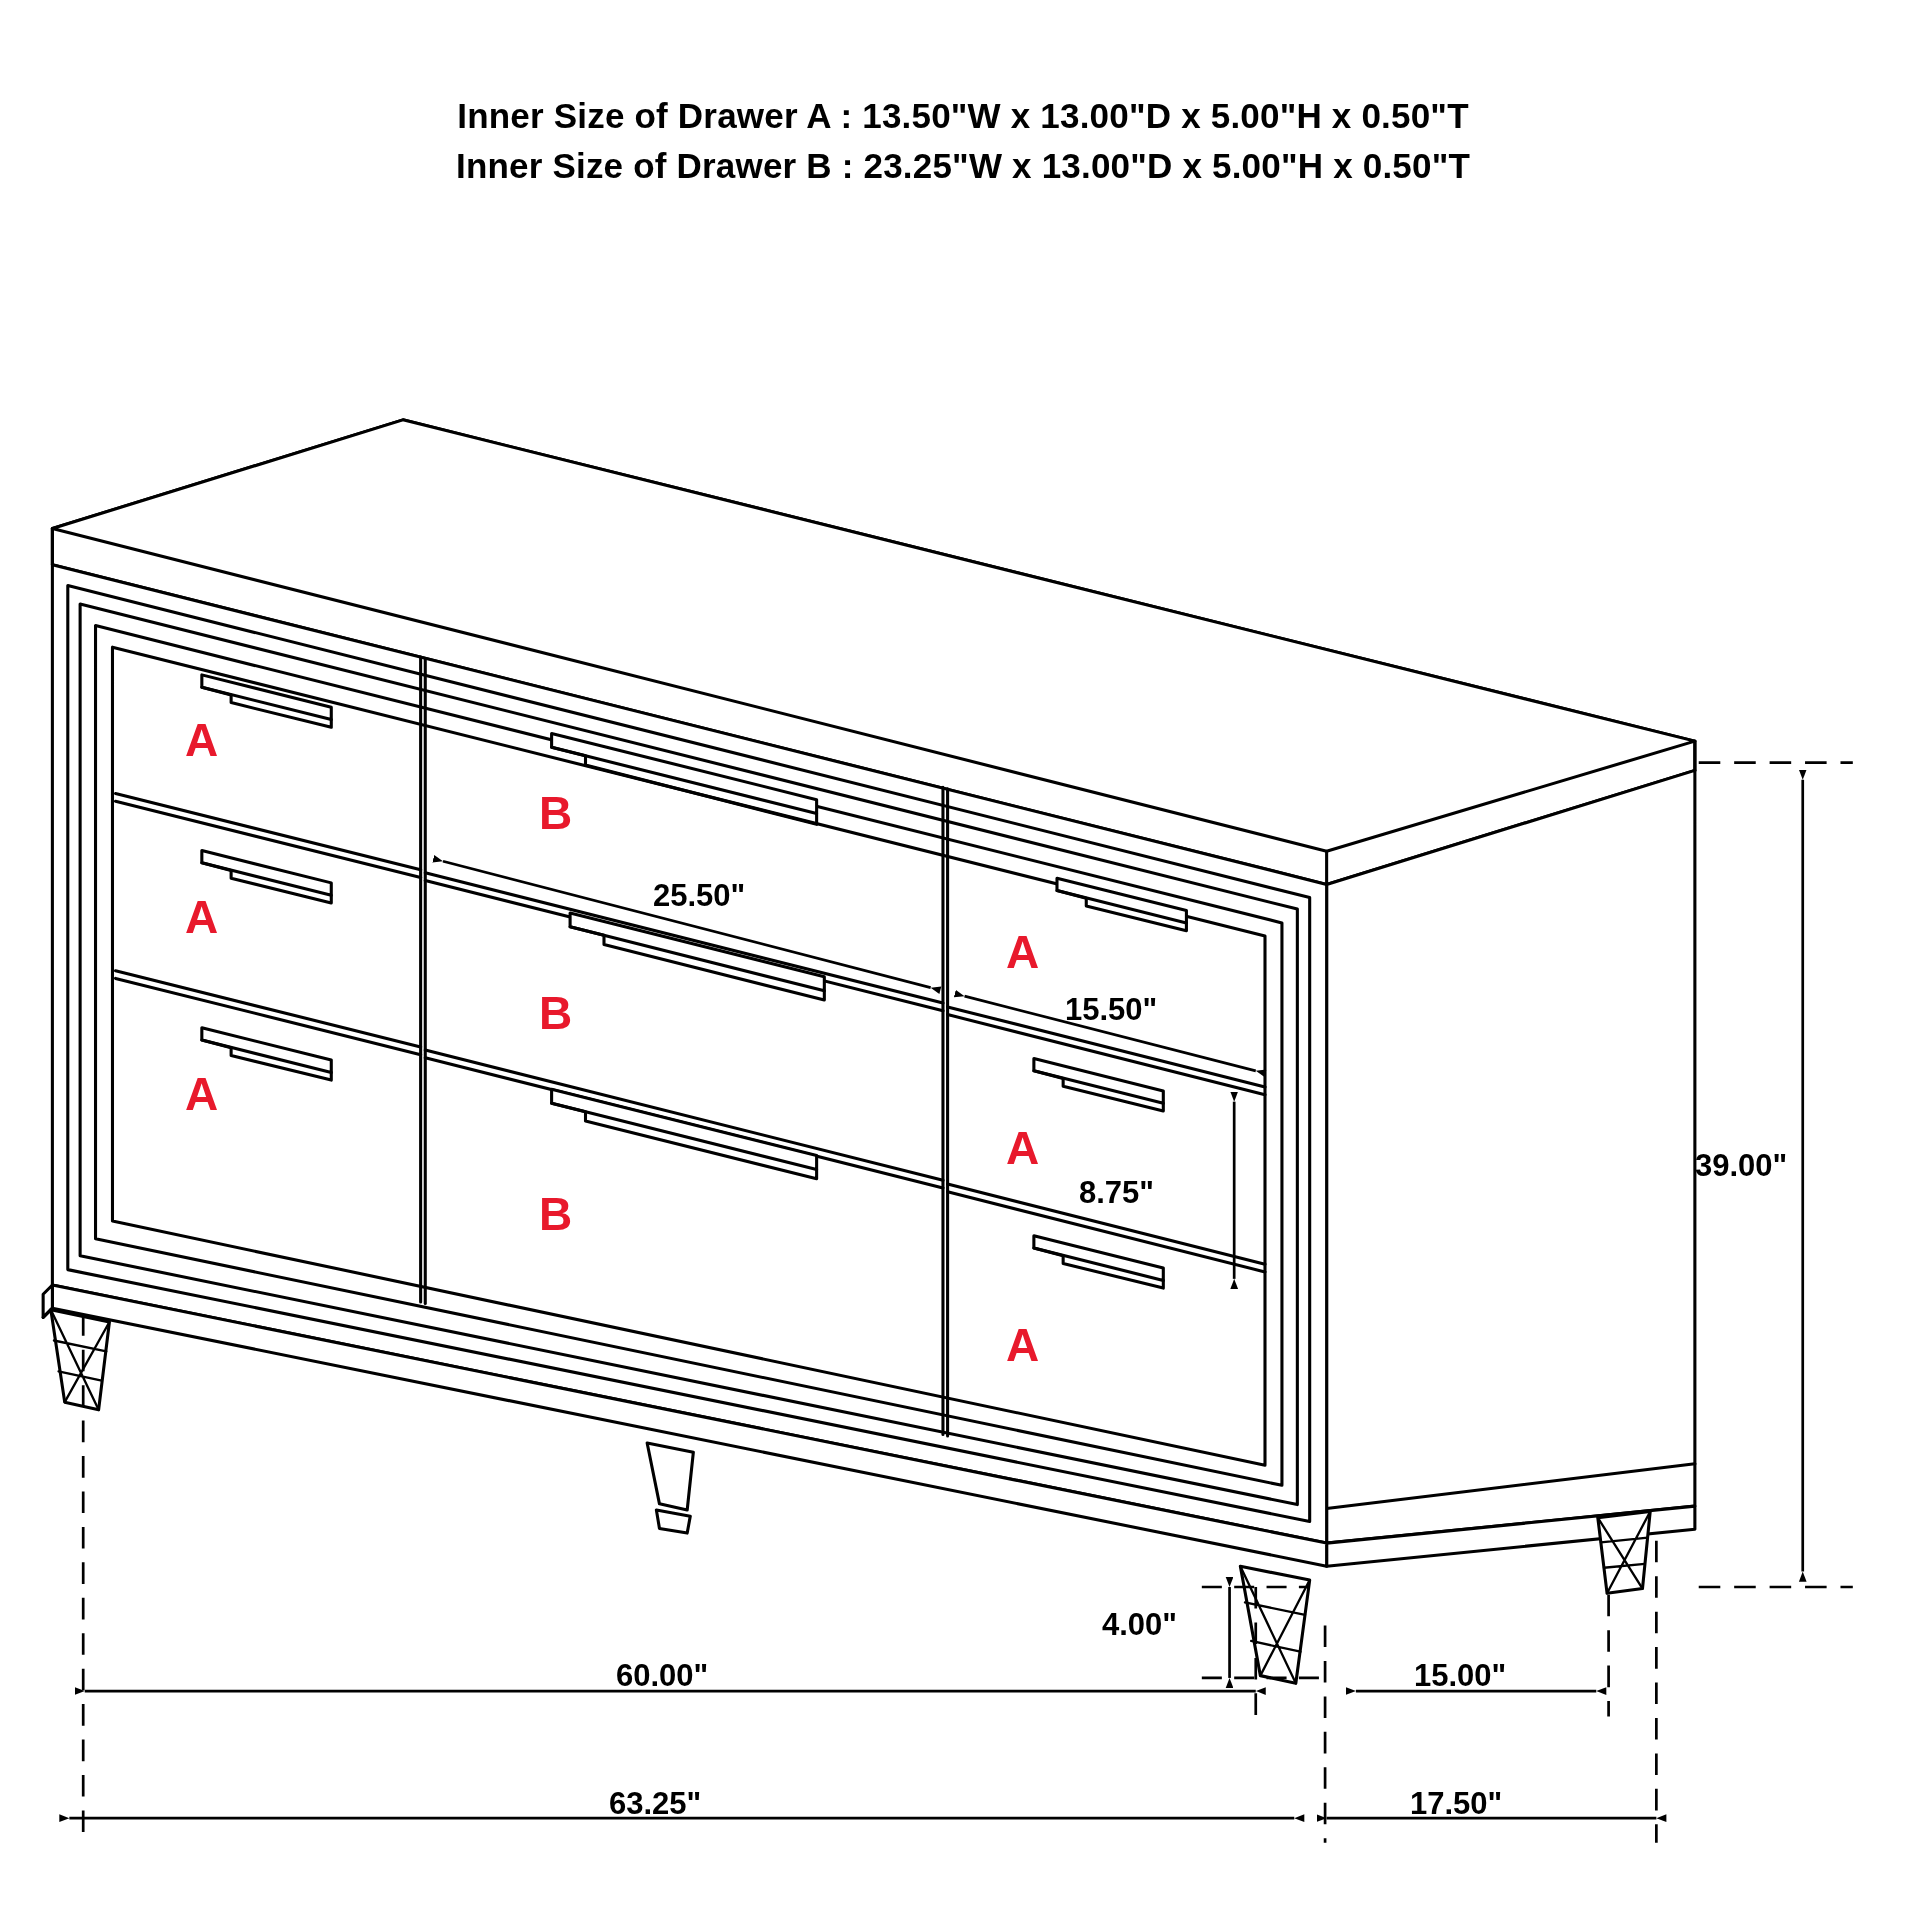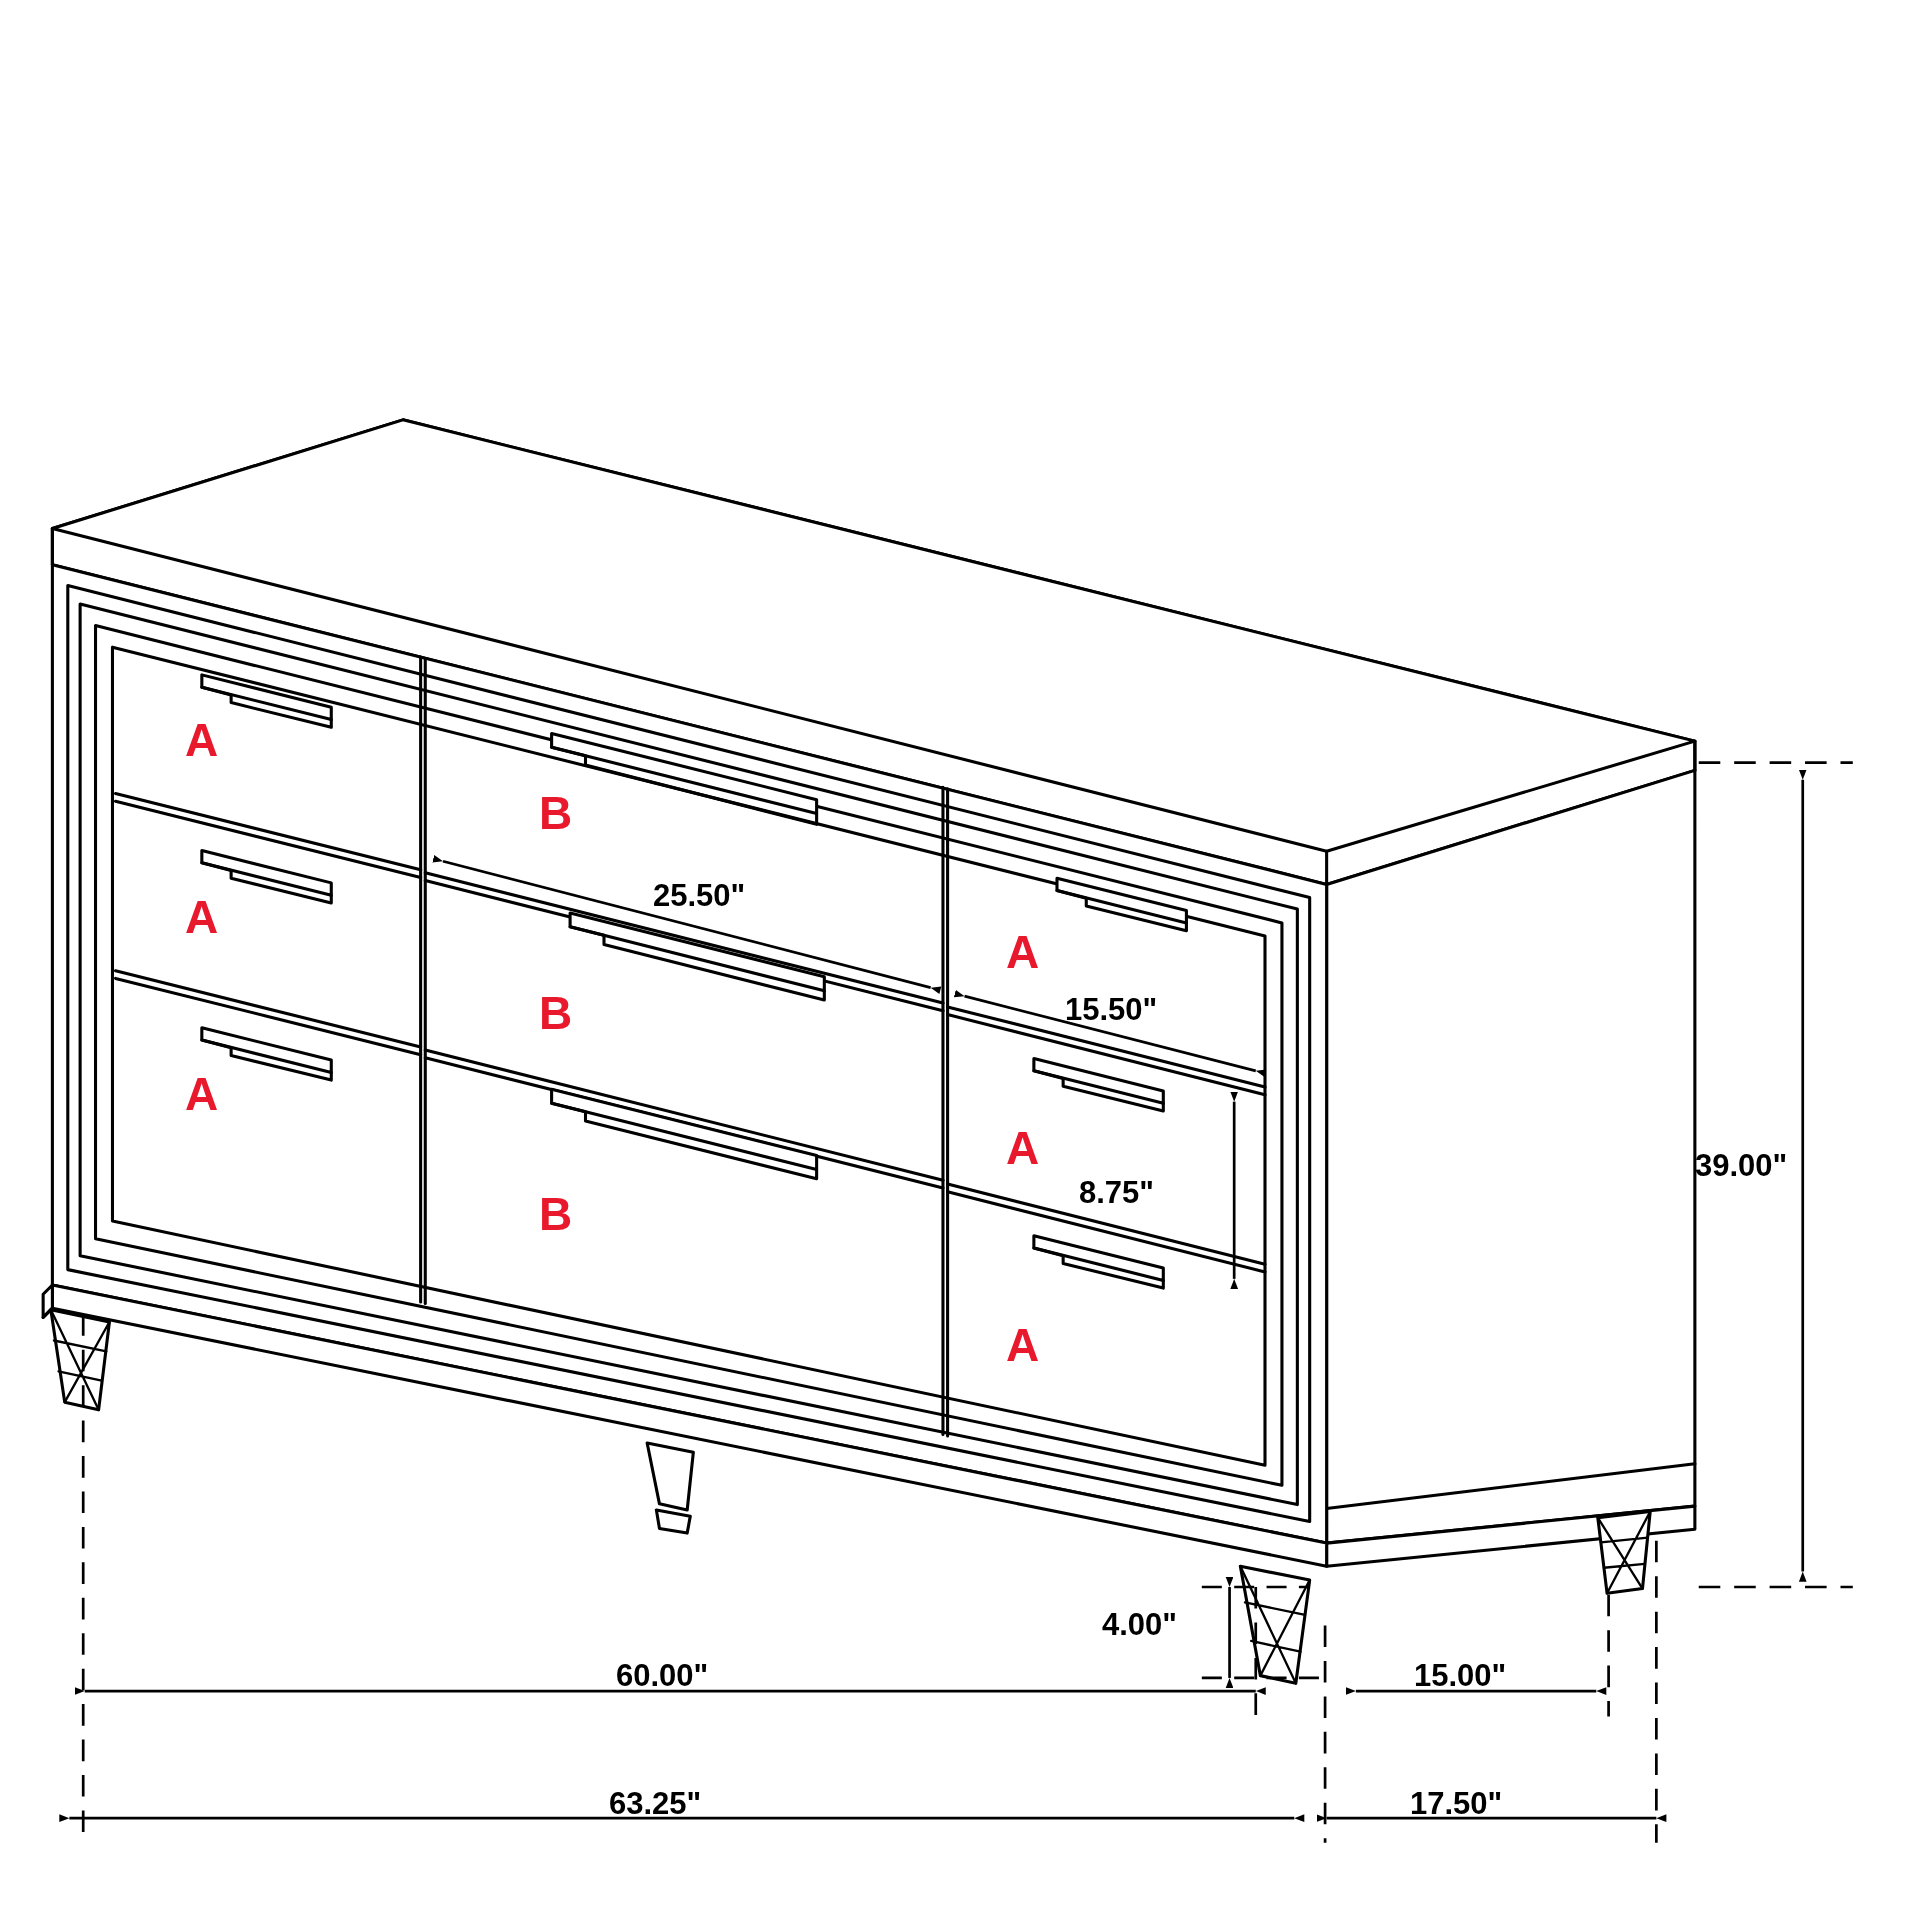--- a/index.html
+++ b/index.html
@@ -55,20 +55,24 @@
     font-weight: bold;
     color: #000;
     white-space: nowrap;
   }
 </style>
 </head>
 <body>
 
 <div id="stage">
 
+  <div class="header">
+    <div class="header-line">Inner Size of Drawer A : 13.50"W x 13.00"D x 5.00"H x 0.50"T</div>
+    <div class="header-line">Inner Size of Drawer B : 23.25"W x 13.00"D x 5.00"H x 0.50"T</div>
+  </div>
 
   <svg class="drawing" viewBox="0 0 2500 2500">
     <defs>
       <marker id="arrowStart" markerWidth="16" markerHeight="16" refX="13" refY="5" orient="auto" markerUnits="userSpaceOnUse">
         <path d="M13,5 L0,0 L0,10 z" fill="#000"></path>
       </marker>
       <marker id="arrowEnd" markerWidth="16" markerHeight="16" refX="0" refY="5" orient="auto" markerUnits="userSpaceOnUse">
         <path d="M0,5 L13,0 L13,10 z" fill="#000"></path>
       </marker>
     </defs>

